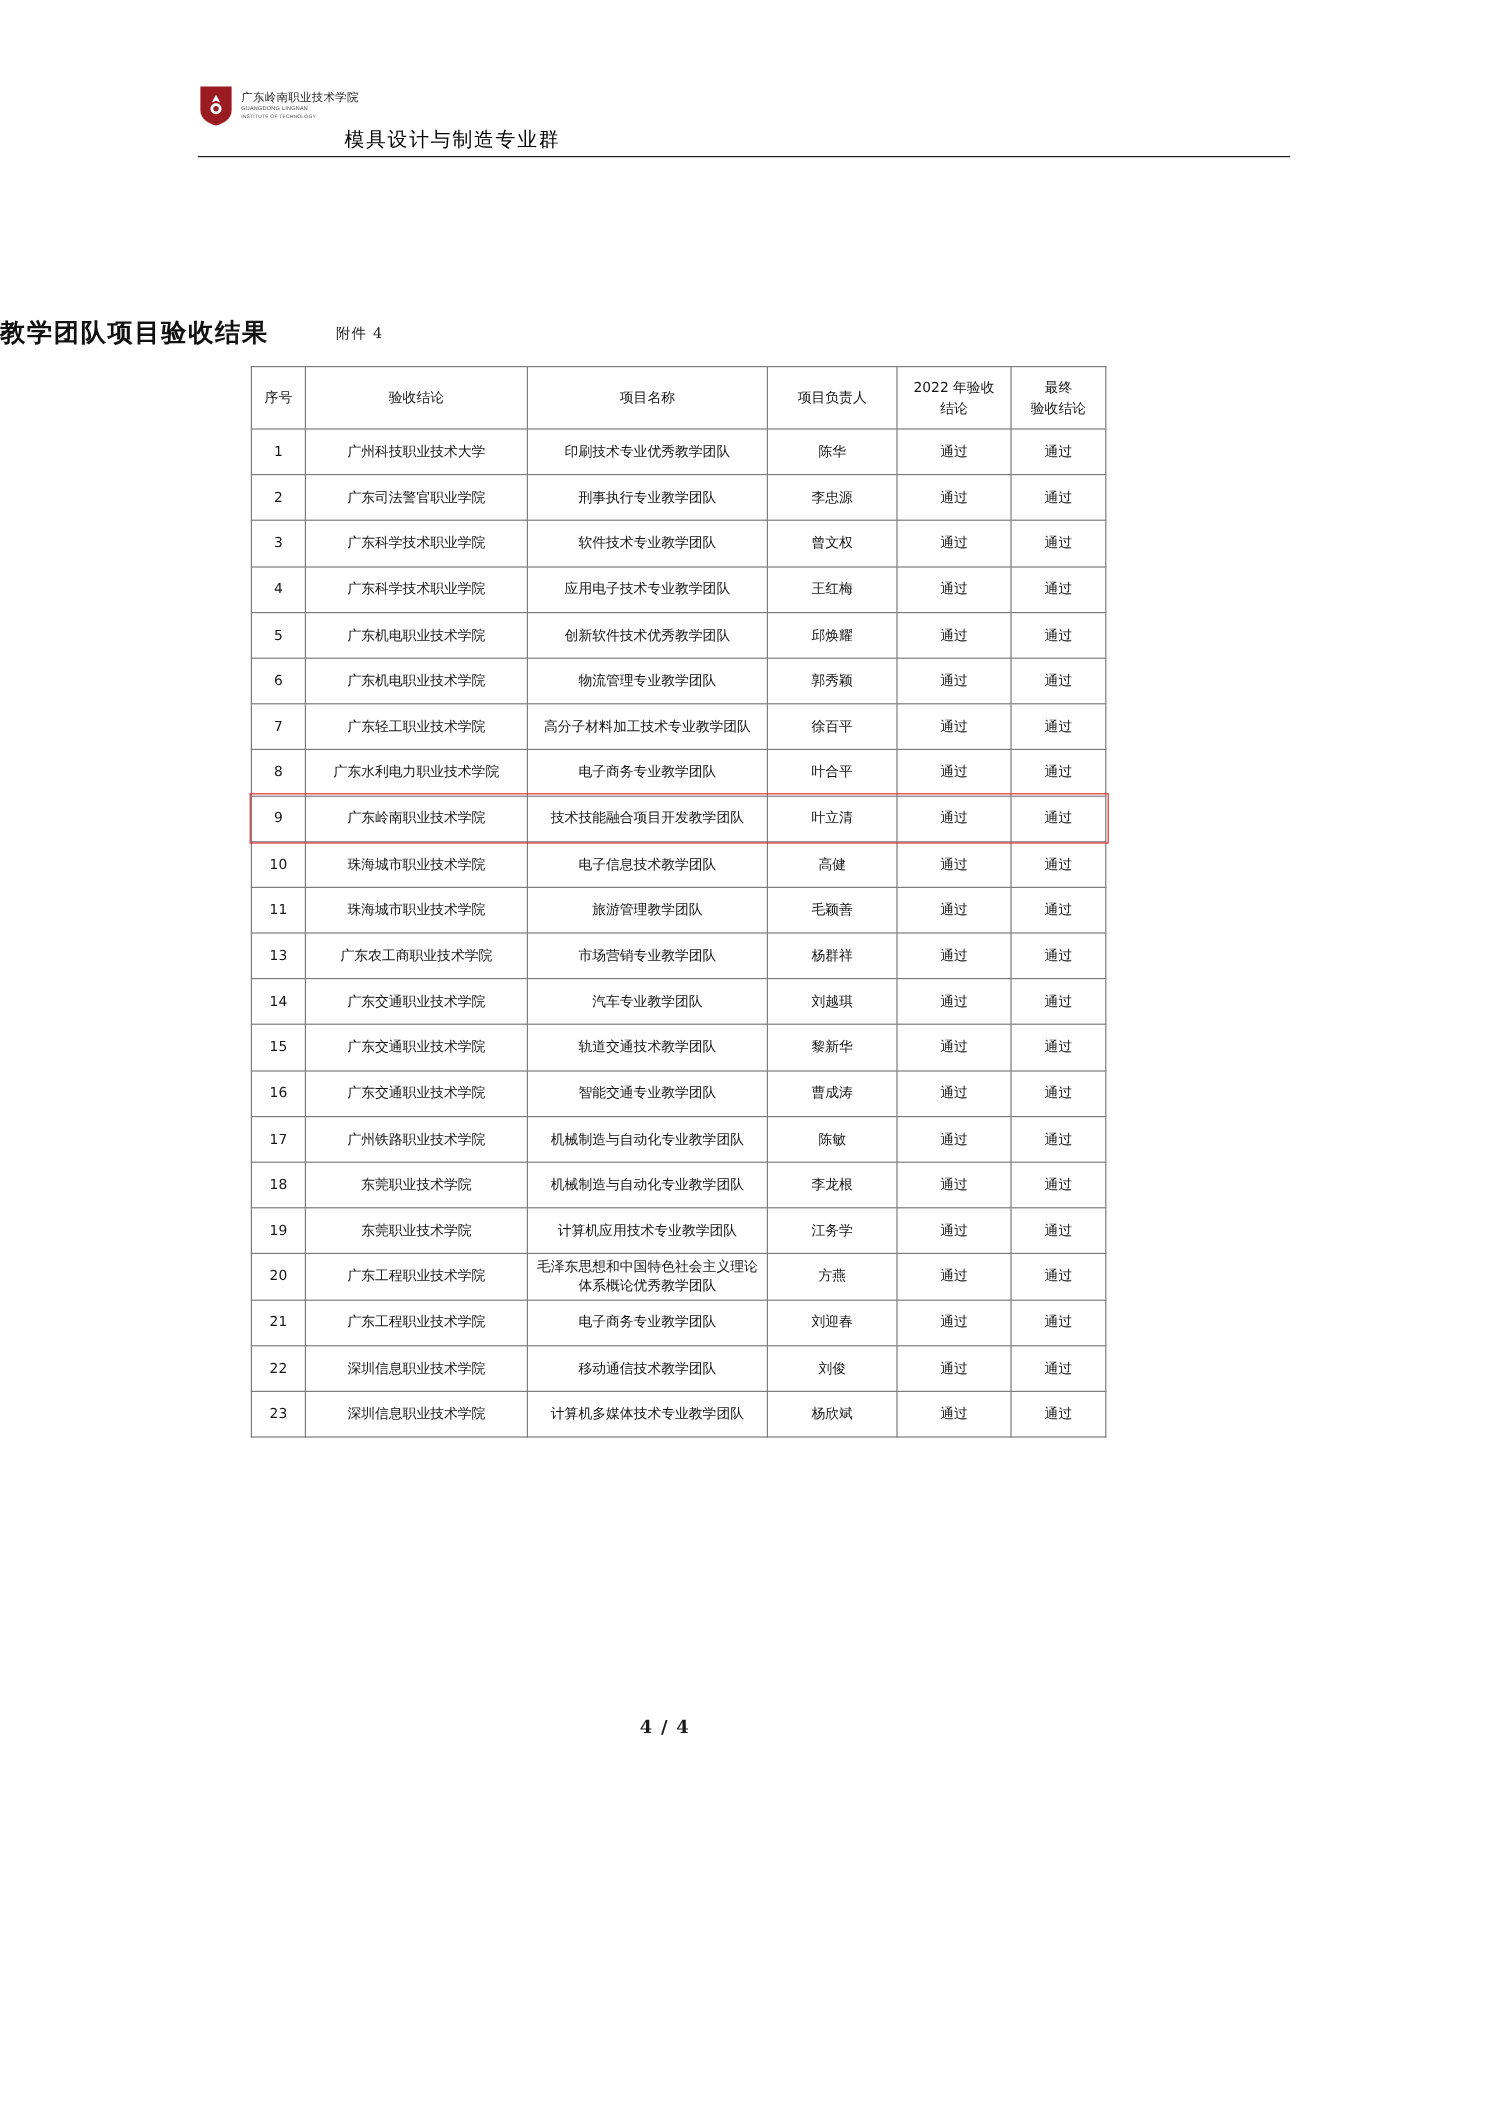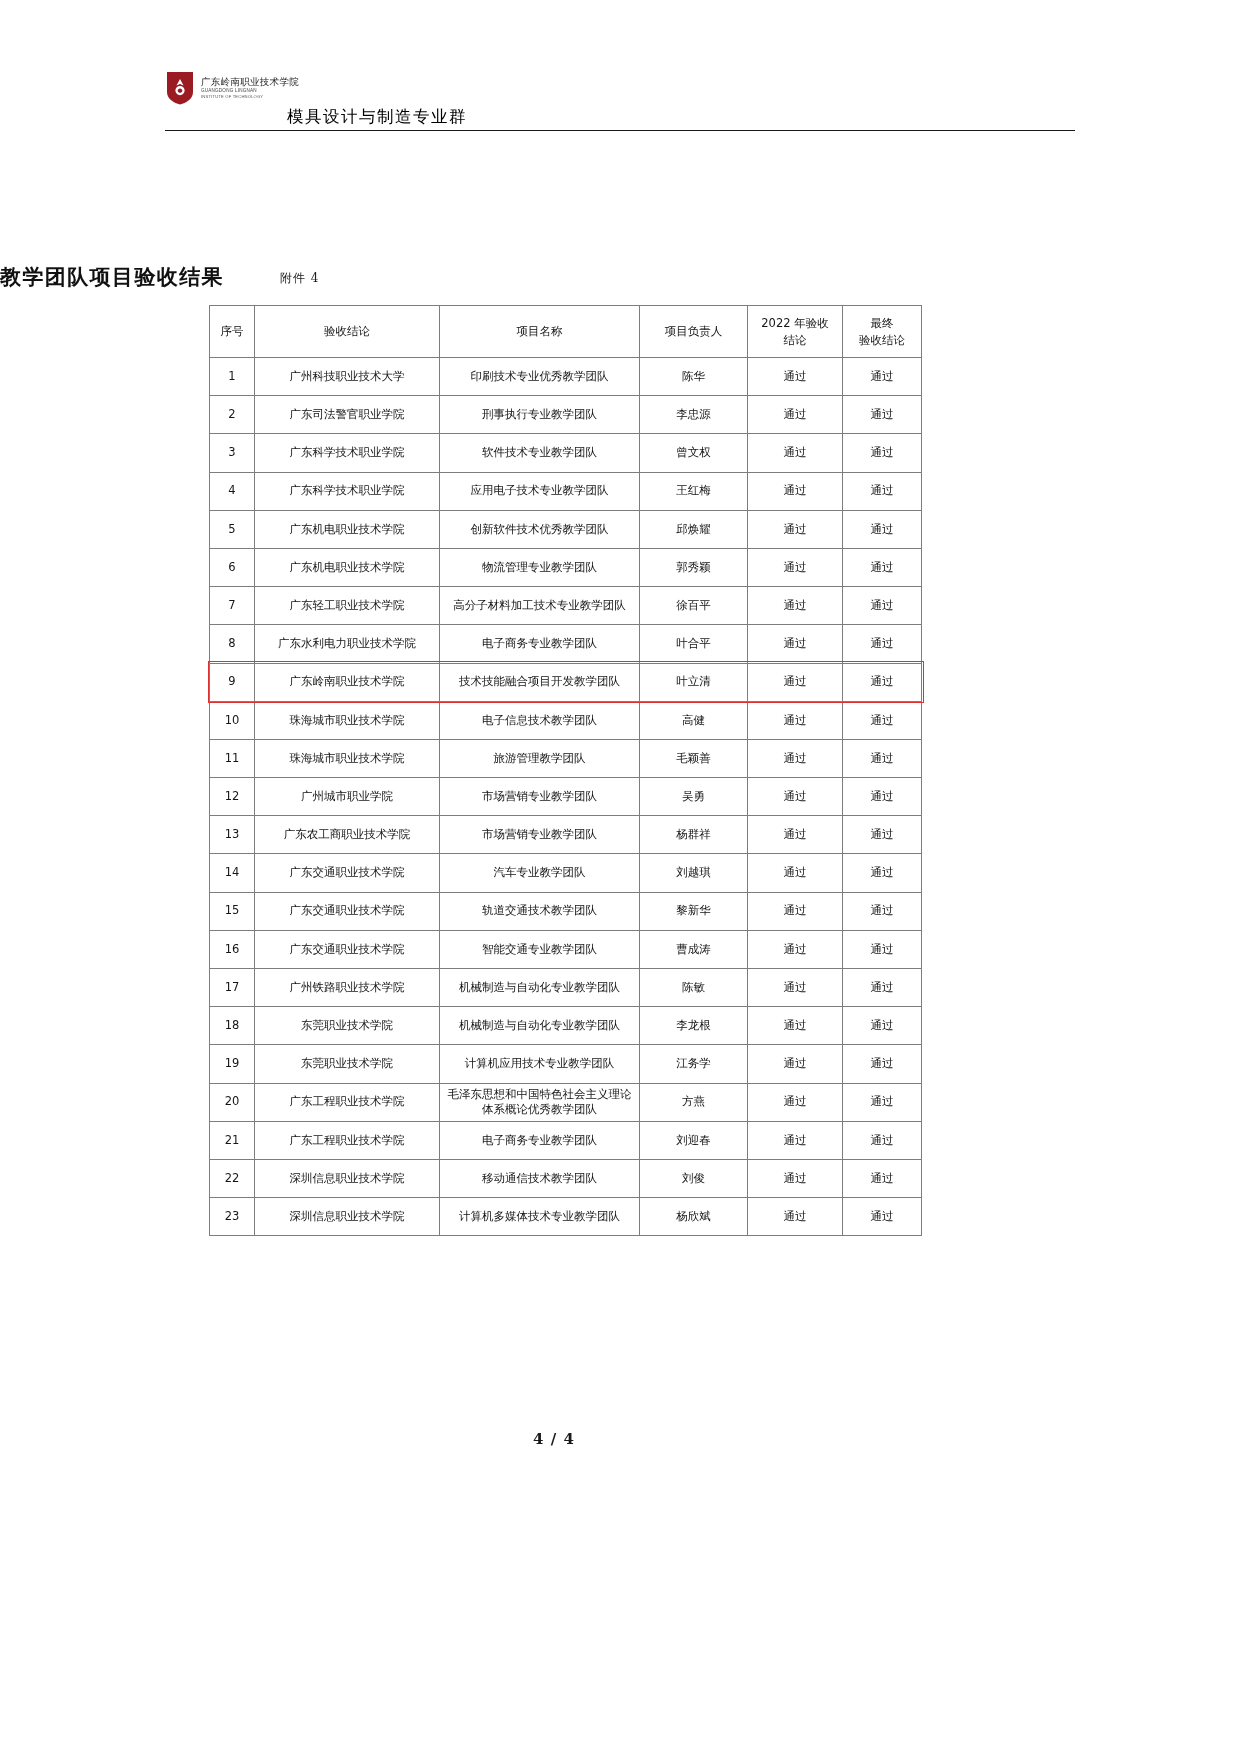--- a/index.html
+++ b/index.html
@@ -303,28 +303,20 @@
         </tr>
         <tr>
           <td class="col-num">11</td>
           <td class="col-school">珠海城市职业技术学院</td>
           <td class="col-project">旅游管理教学团队</td>
           <td class="col-leader">毛颖善</td>
           <td class="col-c2022">通过</td>
           <td class="col-final">通过</td>
         </tr>
         <tr>
-          <td class="col-num">12</td>
-          <td class="col-school">广州城市职业学院</td>
-          <td class="col-project">市场营销专业教学团队</td>
-          <td class="col-leader">吴勇</td>
-          <td class="col-c2022">通过</td>
-          <td class="col-final">通过</td>
-        </tr>
-        <tr>
           <td class="col-num">13</td>
           <td class="col-school">广东农工商职业技术学院</td>
           <td class="col-project">市场营销专业教学团队</td>
           <td class="col-leader">杨群祥</td>
           <td class="col-c2022">通过</td>
           <td class="col-final">通过</td>
         </tr>
         <tr>
           <td class="col-num">14</td>
           <td class="col-school">广东交通职业技术学院</td>

